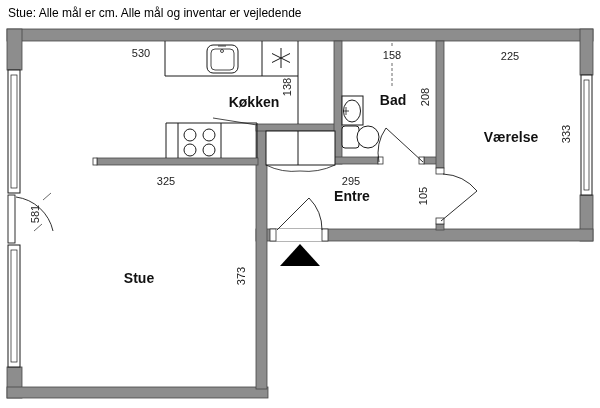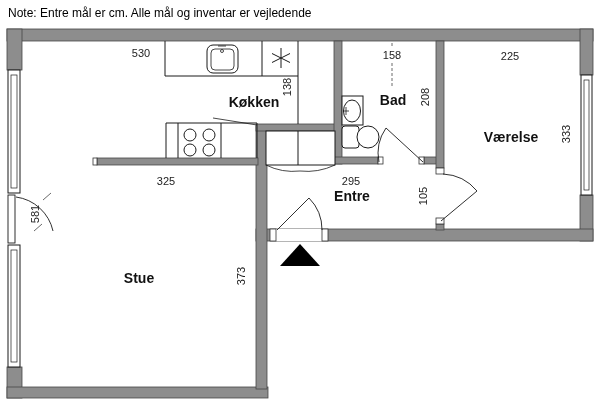--- a/index.html
+++ b/index.html
@@ -8,21 +8,21 @@
   #note{position:absolute;left:8px;top:6px;font-size:12px;color:#000;}
   svg{position:absolute;left:0;top:0;}
   svg text{font-family:"Liberation Sans",sans-serif;fill:#1a1a1a;}
   .room-label{font-size:14px;font-weight:bold;fill:#111;}
   .dim{font-size:11px;fill:#222;}
 </style>
 </head>
 <body>
 
 <div id="stage">
-  <div id="note">Note: Entre mål er cm. Alle mål og inventar er vejledende</div>
+  <div id="note">Stue: Alle mål er cm. Alle mål og inventar er vejledende</div>
 
   <svg width="600" height="408" viewBox="0 0 600 408">
 
     <g fill="#8d8d8d" stroke="#474747" stroke-width="0.8">
       <rect x="7" y="29" width="586" height="12"></rect>
       <rect x="7" y="29" width="15" height="41"></rect>
       <rect x="7" y="367" width="15" height="31"></rect>
       <rect x="7" y="387" width="261" height="11"></rect>
       <rect x="580" y="29" width="13" height="46"></rect>
       <rect x="580" y="195" width="13" height="46"></rect>

